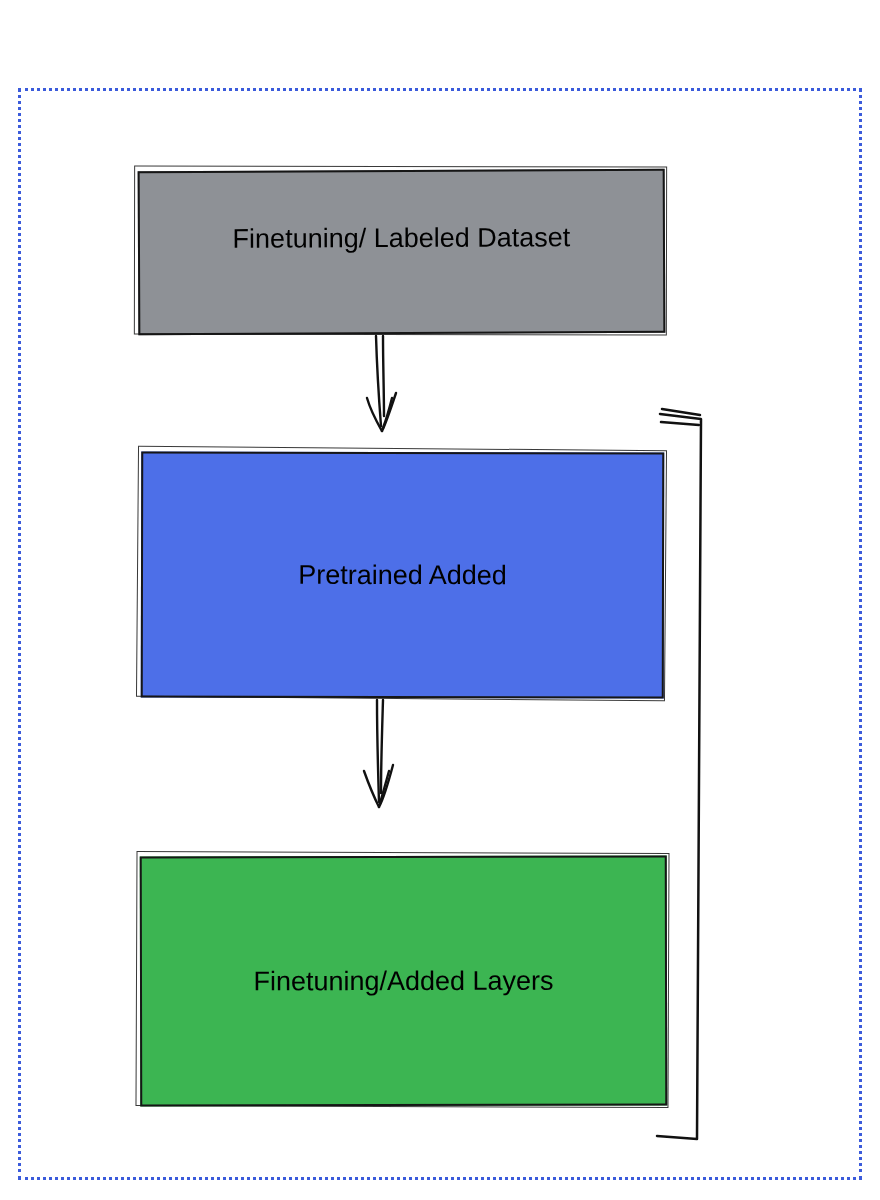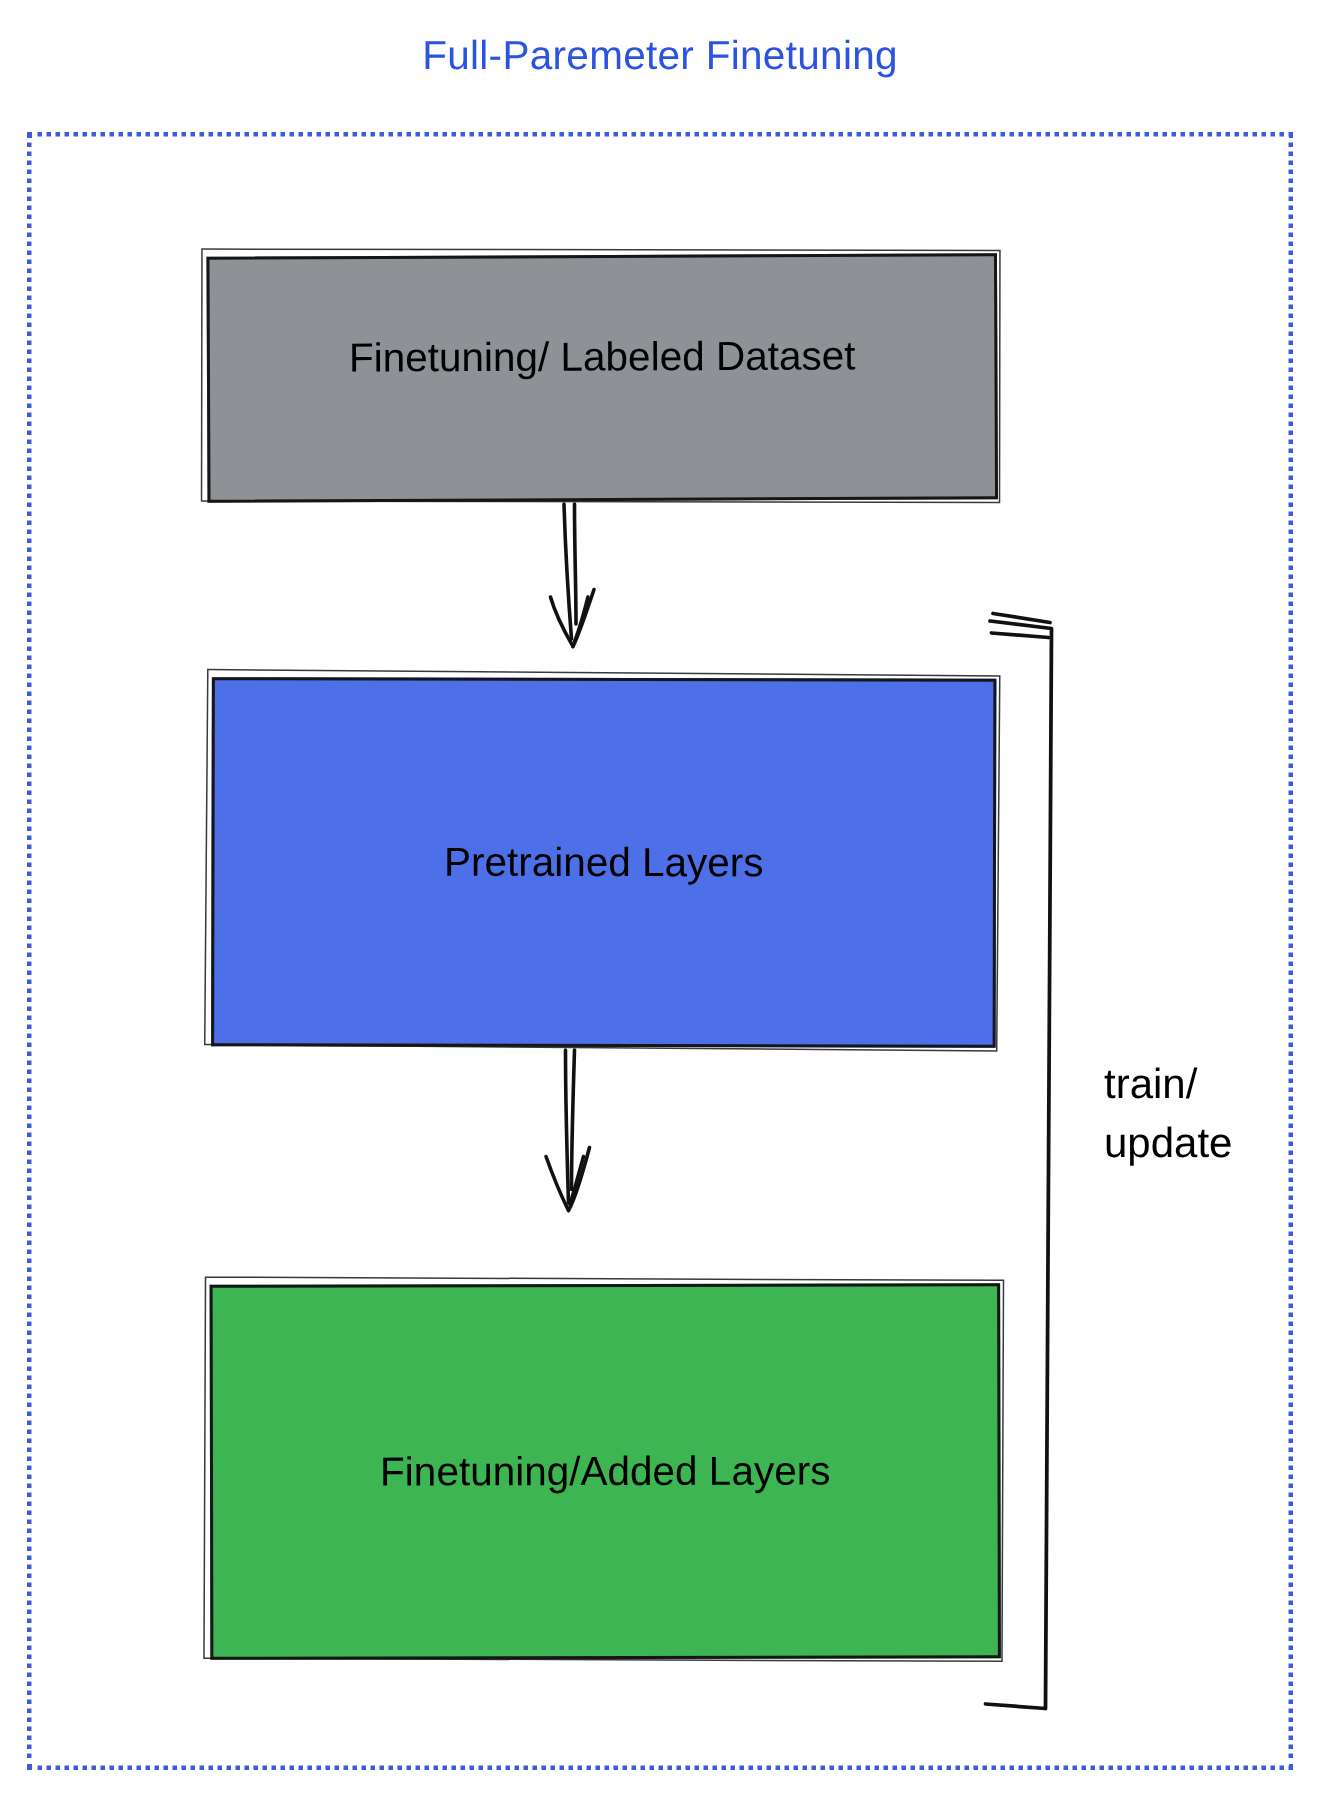--- a/index.html
+++ b/index.html
@@ -68,30 +68,29 @@
     color:#000;
     line-height:39px;
     white-space:nowrap;
   }
 </style>
 </head>
 <body>
 
 <div class="canvas">
 
-  <div class="title">Full-Paremeter Finetuning</div>
 
   <div class="frame"></div>
 
   <div class="box box-dataset">
     <span class="label">Finetuning/ Labeled Dataset</span>
   </div>
 
   <div class="box box-pretrained">
-    <span class="label">Pretrained Layers</span>
+    <span class="label">Pretrained Added</span>
   </div>
 
   <div class="box box-classifier">
     <span class="label">Finetuning/Added Layers</span>
   </div>
 
   <svg class="overlay" viewBox="0 0 880 1200">
 
     <g stroke="#111111" stroke-width="2.4" fill="none" stroke-linecap="round">
       <path d="M376,336 C377,370 379,400 381,426"></path>
@@ -109,18 +108,14 @@
       <path d="M389,771 C386,782 383,793 380,803"></path>
     </g>
 
     <g stroke="#111111" stroke-width="2.5" fill="none" stroke-linecap="round" stroke-linejoin="round">
       <path d="M660,414 L701,419 L697,1139 L657,1136"></path>
       <path d="M662,409 L700,415"></path>
       <path d="M661,422 L699,425"></path>
     </g>
   </svg>
 
-  <div class="bracket-label">
-    <div>train/</div>
-    <div>update</div>
-  </div>
 
 </div>
 
 </body></html>

